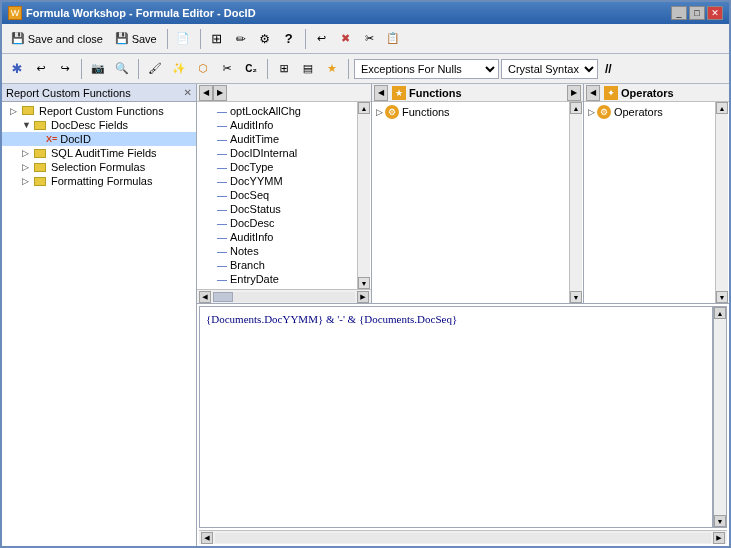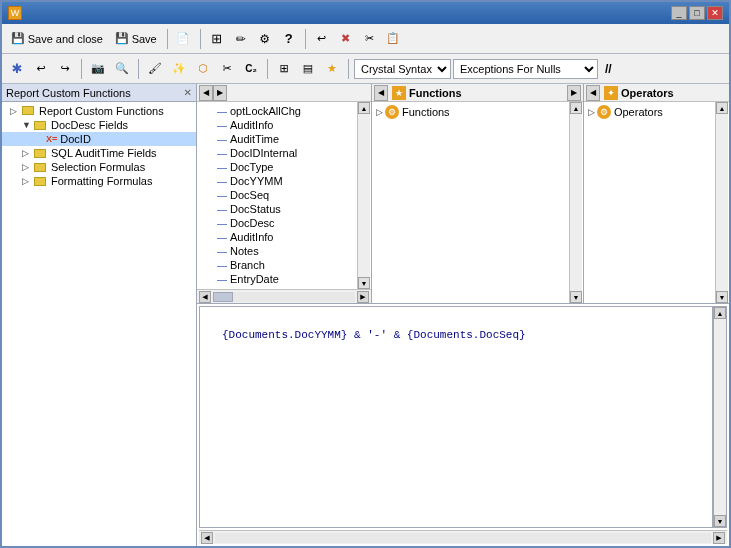--- a/index.html
+++ b/index.html
@@ -413,20 +413,21 @@
     }
   </style>
 </head>
 <body>
 
 <div class="window">
 
   <div class="title-bar">
     <div class="title-bar-left">
       <div class="title-icon">W</div>
+      <span class="title-text">Formula Workshop - Formula Editor - DocID</span>
     </div>
     <div class="title-buttons">
       <div class="title-btn">_</div>
       <div class="title-btn">□</div>
       <div class="title-btn close">✕</div>
     </div>
   </div>
 
   <div class="toolbar-area toolbar1">
     <div class="tb-btn-text">
@@ -506,27 +507,27 @@
     <div class="tb-btn">
       <span style="font-size:11px;">⊞</span>
     </div>
     <div class="tb-btn">
       <span style="font-size:11px;">▤</span>
     </div>
     <div class="tb-btn">
       <span style="font-size:11px; color:#e8a020;">★</span>
     </div>
     <div class="toolbar-separator"></div>
+    <select class="dropdown-select" style="width:145px;">
+      <option>Exceptions For Nulls</option>
+      <option>Default Values For Nulls</option>
+    </select>
     <select class="dropdown-select">
       <option>Crystal Syntax</option>
       <option>Basic Syntax</option>
-    </select>
-    <select class="dropdown-select" style="width:145px;">
-      <option>Exceptions For Nulls</option>
-      <option>Default Values For Nulls</option>
     </select>
     <div class="tb-btn-text">
       <span style="font-weight:bold; font-size:12px;">//</span>
     </div>
   </div>
 
   <div class="main-content">
 
     <div class="left-panel">
       <div class="panel-header">
@@ -711,21 +712,21 @@
               <div class="vscroll-track"></div>
               <div class="vscroll-btn">▼</div>
             </div>
           </div>
         </div>
 
       </div>
 
       <div class="formula-editor">
         <div style="display:flex; flex:1; overflow:hidden; position:relative; margin:2px;">
-          <div style="flex:1; border:1px solid #a0a8b8; overflow:auto; padding:22px; font-family:Liberation Mono, monospace; font-size:11px; color:#000080; background:white; position:relative;">
+          <div style="flex:1; border:1px solid #a0a8b8; overflow:auto; padding:6px; font-family:Liberation Serif, serif; font-size:11px; color:#000080; background:white; position:relative;">
             <span>{Documents.DocYYMM} &amp; '-' &amp; {Documents.DocSeq}</span>
           </div>
           <div style="width:14px; border-left:1px solid #c0c0c0; border:1px solid #a0a8b8; background:#f0f0f0; display:flex; flex-direction:column; flex-shrink:0;">
             <div style="width:12px; height:12px; background:#d8d8d8; border:1px solid #a0a0a0; display:flex; align-items:center; justify-content:center; font-size:7px; cursor:pointer;">▲</div>
             <div style="flex:1; background:#eeeeee;"></div>
             <div style="width:12px; height:12px; background:#d8d8d8; border:1px solid #a0a0a0; display:flex; align-items:center; justify-content:center; font-size:7px; cursor:pointer;">▼</div>
           </div>
         </div>
         <div class="bottom-scrollbar" style="margin:0 2px 2px 2px;">
           <div class="h-scroll-btn">◀</div>

